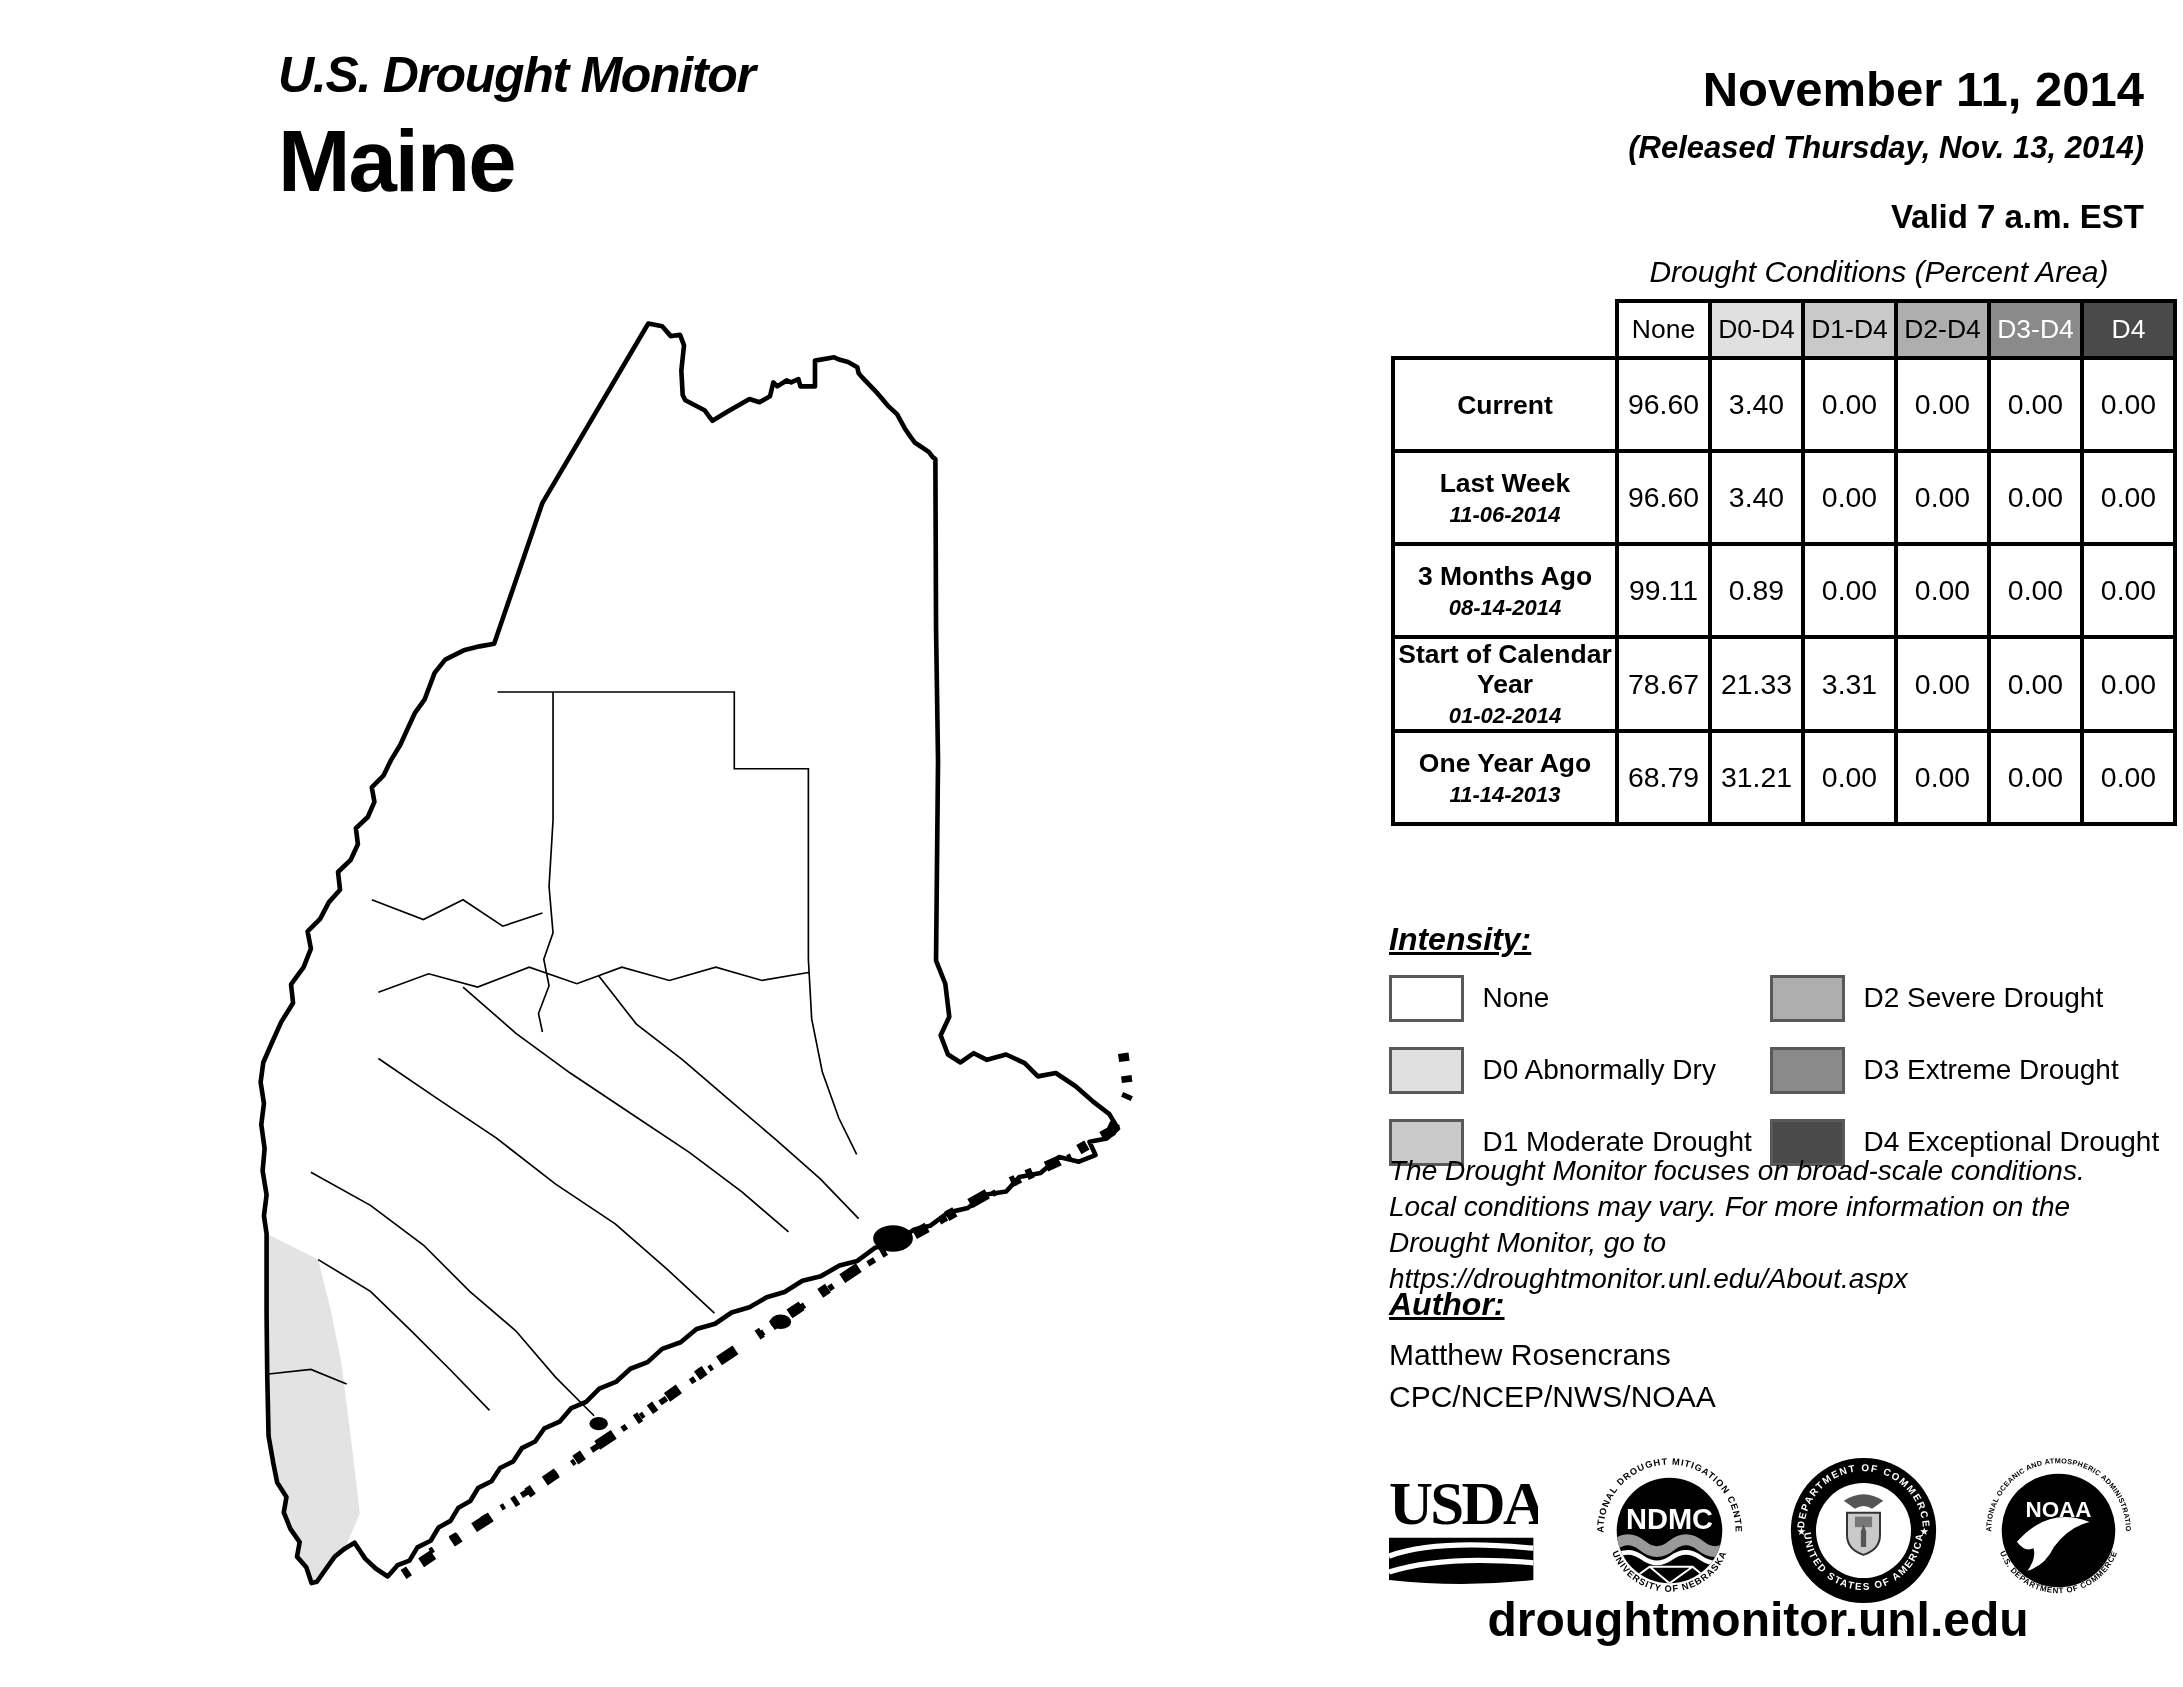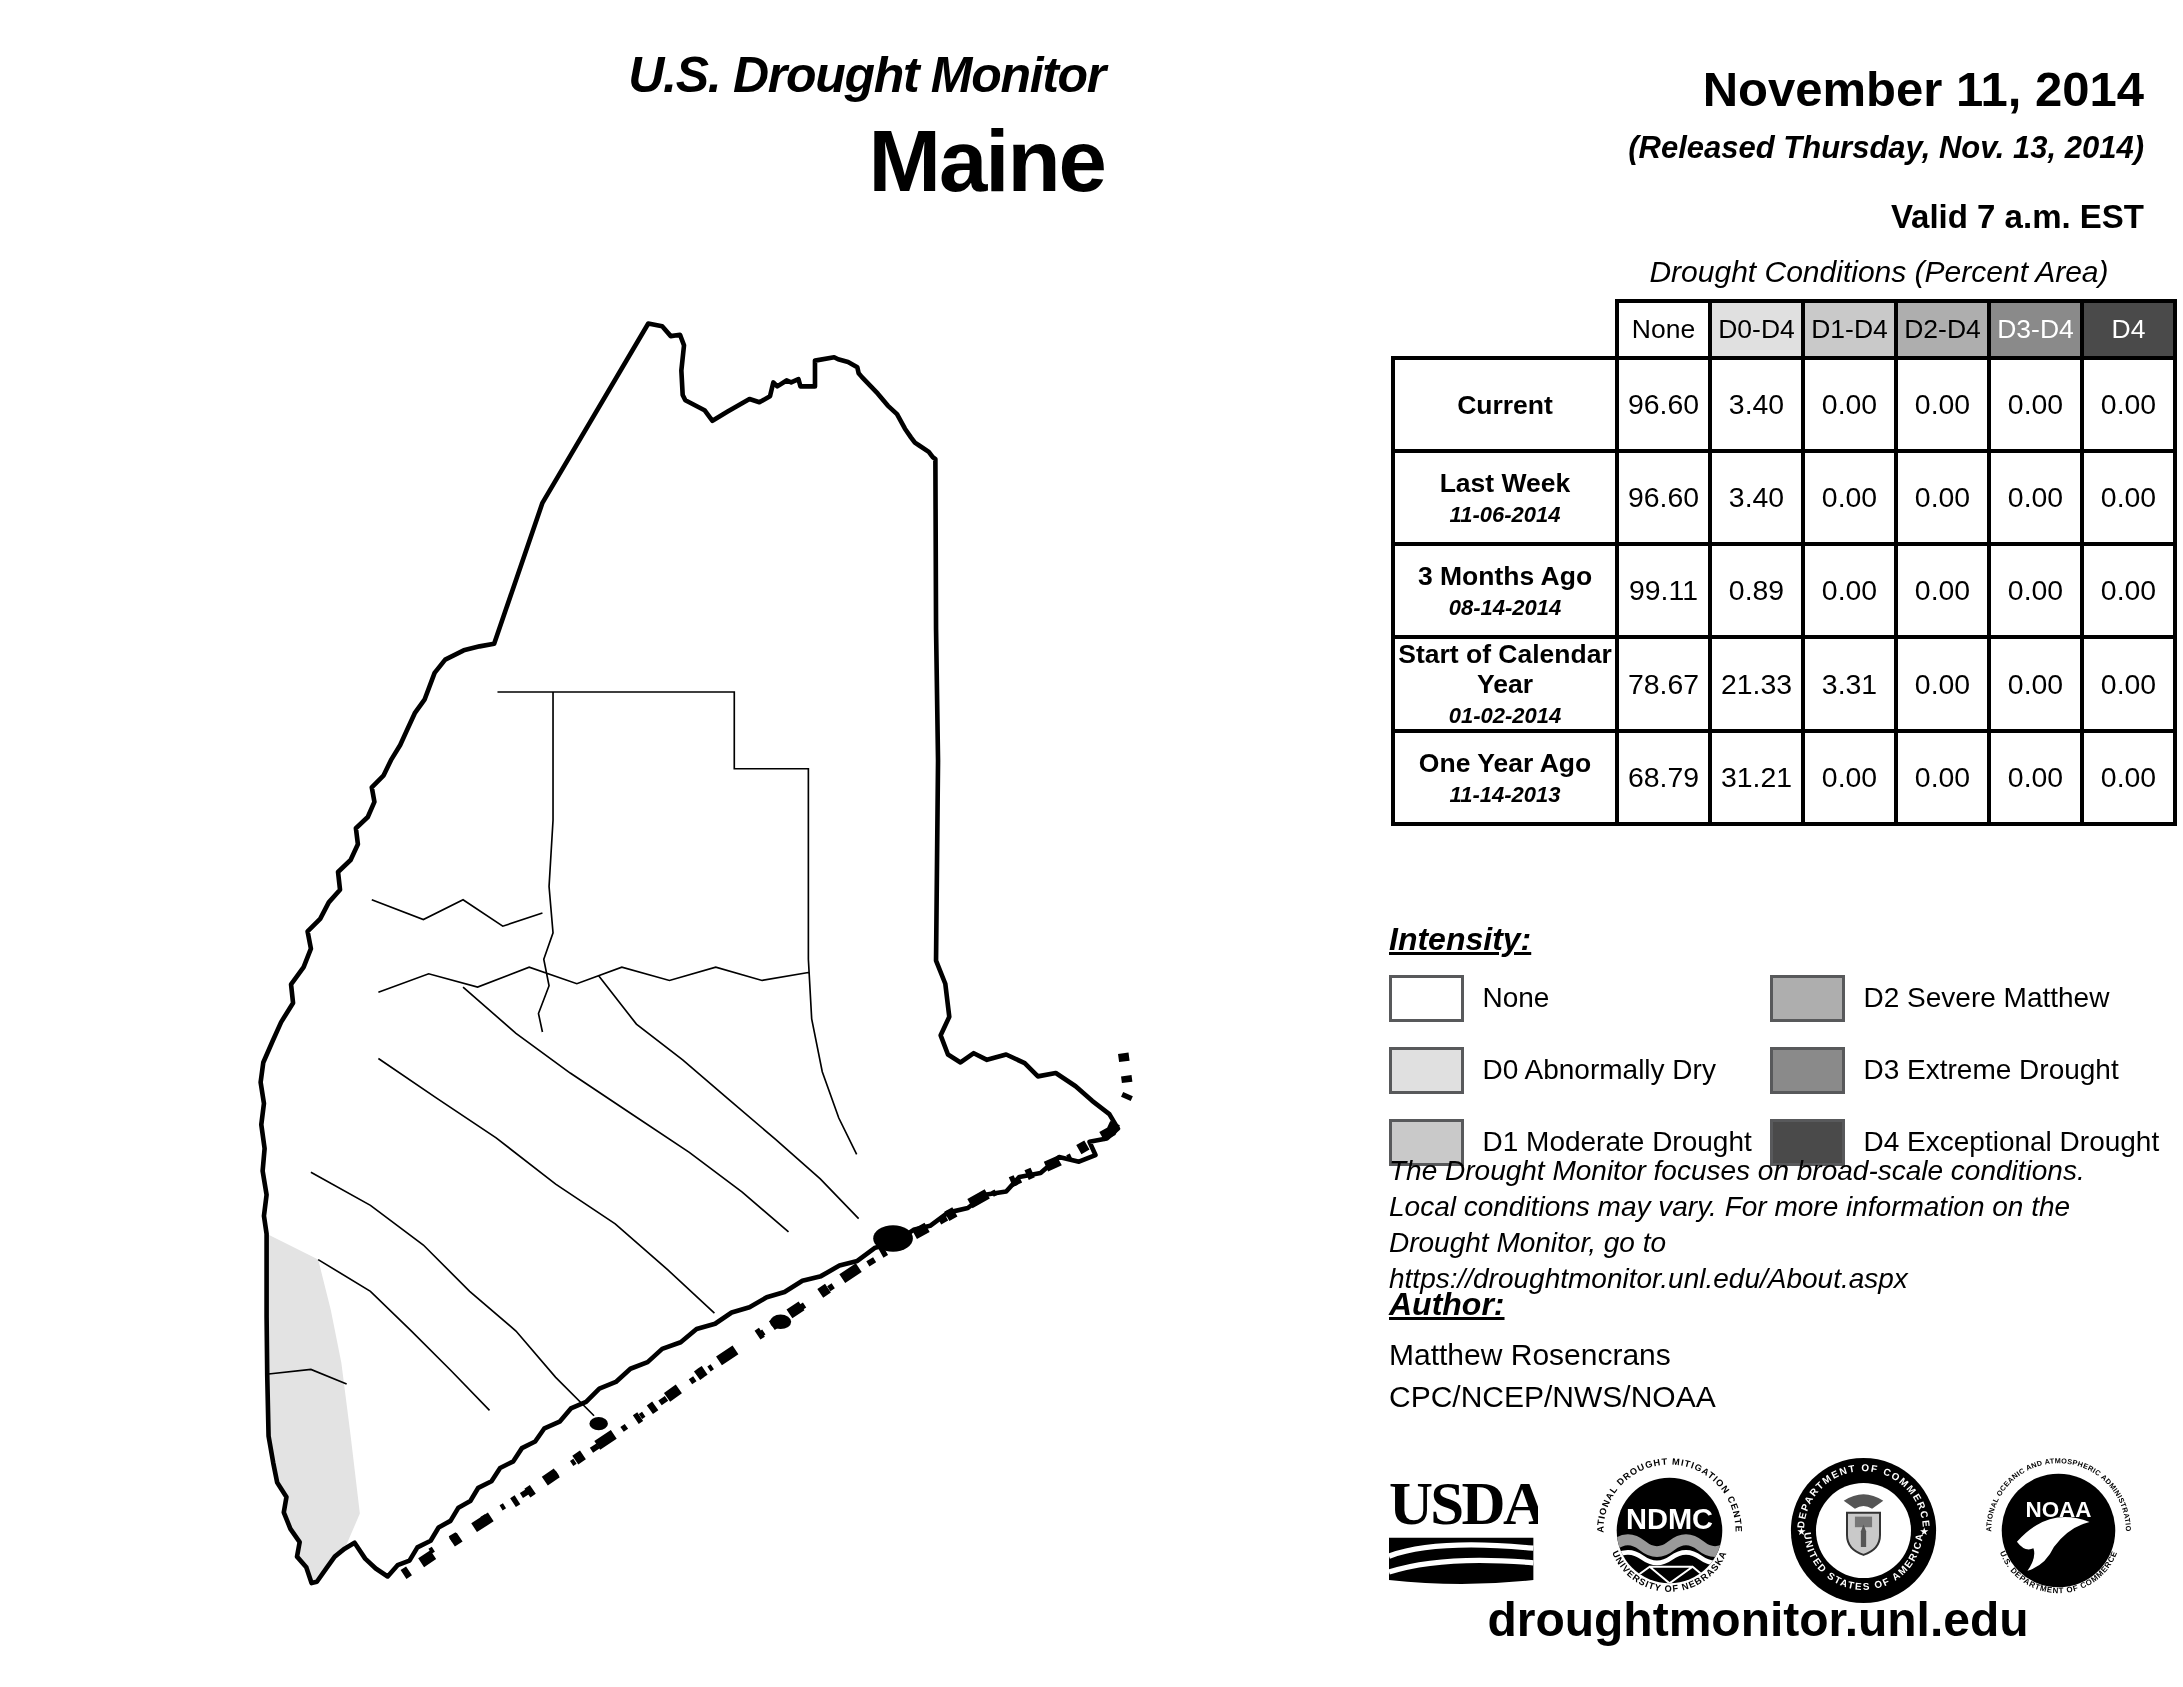--- a/index.html
+++ b/index.html
@@ -1,19 +1,19 @@
 <!DOCTYPE html>
 <html style="font-size:10.6px"><head>
 <meta charset="utf-8">
 <style>
   html,body{margin:0;padding:0;background:#ffffff;width:2183px;height:1687px;overflow:hidden;
             font-family:"Liberation Sans",sans-serif;color:#000;}
   .abs{position:absolute;}
   
-  #title-block{left:278px;top:46px;width:827px;text-align:right;}
+  #title-block{left:278px;top:46px;width:827px;text-align:left;}
   #main-title{font-size:50px;font-weight:bold;font-style:italic;letter-spacing:-1.3px;}
   #state-title{font-size:87px;font-weight:bold;letter-spacing:-2px;margin-top:6.6px;}
   #date-block{left:1403px;top:61px;width:741px;text-align:right;}
   #map-date{font-size:49px;font-weight:bold;}
   #released{font-size:31px;font-weight:bold;font-style:italic;margin-top:13.2px;}
   #valid{font-size:33px;font-weight:bold;margin-top:32px;}
   #table-caption{left:1611px;top:255px;width:536px;text-align:center;
                  font-size:30px;font-style:italic;}
   
   #dtable{left:1391px;top:299px;border-collapse:collapse;table-layout:fixed;}
@@ -233,21 +233,21 @@
     <span class="lg-label">D0 Abnormally Dry</span>
     </div>
   <div class="lg-item">
     <span class="lg-swatch" style="background: rgb(201, 201, 201);"></span>
     <span class="lg-label">D1 Moderate Drought</span>
     </div>
 </div>
 <div class="abs lg-col" id="lg-col2">
   <div class="lg-item">
     <span class="lg-swatch" style="background: rgb(174, 174, 174);"></span>
-    <span class="lg-label">D2 Severe Matthew</span>
+    <span class="lg-label">D2 Severe Drought</span>
     </div>
   <div class="lg-item">
     <span class="lg-swatch" style="background: rgb(138, 138, 138);"></span>
     <span class="lg-label">D3 Extreme Drought</span>
     </div>
   <div class="lg-item">
     <span class="lg-swatch" style="background: rgb(74, 74, 74);"></span>
     <span class="lg-label">D4 Exceptional Drought</span>
     </div>
 </div>

